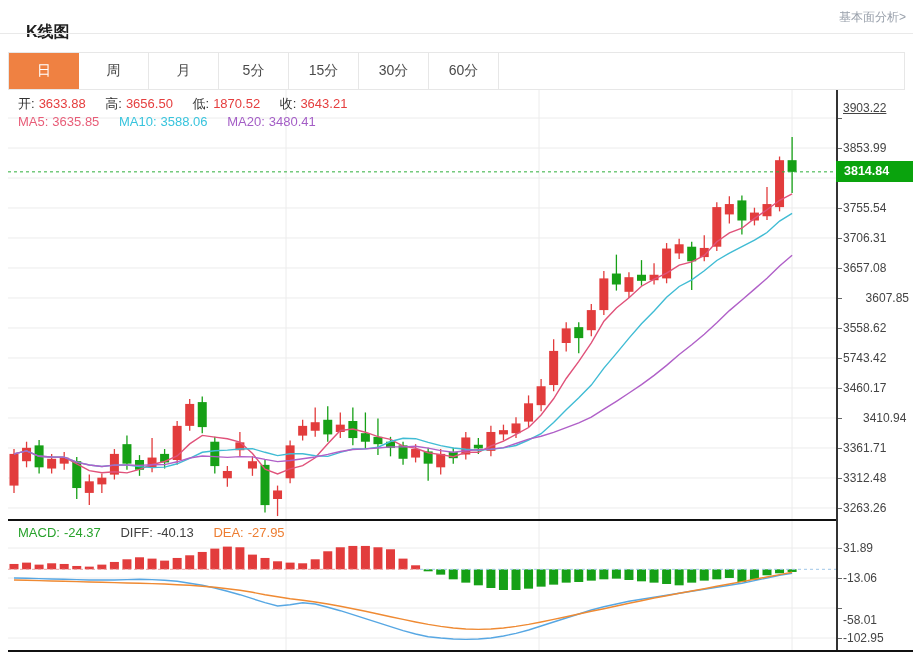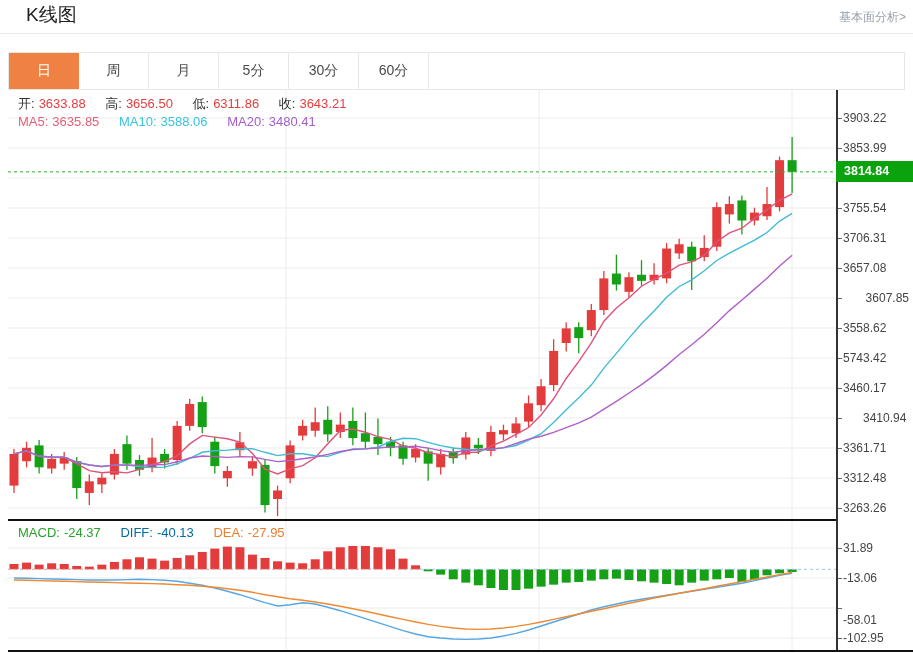--- a/index.html
+++ b/index.html
@@ -1,57 +1,58 @@
 <!DOCTYPE html>
 <html><head>
 <meta charset="utf-8">
 <style>
   html,body{margin:0;padding:0;background:#fff;font-family:"Liberation Sans",sans-serif;}
   .page{position:relative;width:913px;height:653px;background:#fff;overflow:hidden;}
-  .title{position:absolute;left:26px;top:2px;font-size:19px;font-weight:normal;color:#1f1f1f;}
+  .title{position:absolute;left:26px;top:22px;font-size:16px;font-weight:bold;color:#1f1f1f;}
   .analysis-link{position:absolute;right:7px;top:9px;font-size:12px;color:#99a0ab;cursor:pointer;}
   .title-rule{position:absolute;left:0;top:33px;width:913px;height:1px;background:#e9e9e9;}
   .tabbar{position:absolute;left:8px;top:52px;width:897px;height:38px;border:1px solid #e7e7e7;box-sizing:border-box;display:flex;background:#fff;}
   .tab{width:70px;height:100%;display:flex;align-items:center;justify-content:center;font-size:14px;color:#4a4a4a;border-right:1px solid #e7e7e7;box-sizing:border-box;cursor:pointer;background:#fff;}
   .tab.active{background:#ef8142;color:#fff;border-right:none;}
   .legend-row{position:absolute;left:18px;font-size:13px;white-space:nowrap;z-index:5;}
   .legend-row span{margin-right:4px;}
   .legend-row .gap{margin-right:16px;}
   .lab{color:#333;}
   .val-red{color:#e53e3e;}
   .ma5{color:#e85d78;} .ma10{color:#38c4dd;text-align:center;} .ma20{color:#a45ec6;}
-  .macd-g{color:#28a22c;} .diff-b{color:#0369a1;} .dea-o{color:#ed7d31;}
+  .macd-g{color:#28a22c;} .diff-b{color:#404040;} .dea-o{color:#ed7d31;}
   svg{position:absolute;display:block;}
   .axis-line{position:absolute;left:836px;top:90px;width:2px;height:561px;background:#333;}
   .divider{position:absolute;background:#111;}
   .axis-label{position:absolute;left:843px;width:66px;font-size:12px;color:#444;line-height:16px;}
   .tick{position:absolute;left:836px;width:6px;height:1px;background:#666;}
   .price-tag{position:absolute;left:836px;top:161px;width:77px;height:21px;background:#0aa30d;color:#fff;font-size:12.5px;font-weight:bold;line-height:21px;padding-left:8px;box-sizing:border-box;z-index:6;}
 </style>
 </head>
 <body>
 
 <div class="page">
   <div class="title">K线图</div>
   <div class="analysis-link">基本面分析&gt;</div>
   <div class="title-rule"></div>
 
   <div class="tabbar" id="tabbar">
       <div class="tab active">日</div>
       <div class="tab">周</div>
       <div class="tab">月</div>
       <div class="tab">5分</div>
+      <div class="tab">15分</div>
       <div class="tab">30分</div>
       <div class="tab">60分</div>
     </div>
 
   <div class="legend-row" style="top:95px;">
     <span class="lab">开:</span><span class="val-red gap">3633.88</span>
     <span class="lab">高:</span><span class="val-red gap">3656.50</span>
-    <span class="lab">低:</span><span class="val-red gap">6311.86</span>
+    <span class="lab">低:</span><span class="val-red gap">1870.52</span>
     <span class="lab">收:</span><span class="val-red">3643.21</span>
   </div>
 
   <div class="legend-row" style="top:114px;">
     <span class="ma5">MA5:</span><span class="ma5 gap">3635.85</span>
     <span class="ma10">MA10:</span><span class="ma10 gap">3588.06</span>
     <span class="ma20">MA20:</span><span class="ma20">3480.41</span>
   </div>
 
   <div class="legend-row" style="top:525px;">
@@ -288,21 +289,21 @@
         <rect x="775.0500000000001" y="569.3" width="9" height="4.004400000000032" fill="#16a016"></rect>
         <rect x="787.6" y="569.3" width="9" height="2.669599999999946" fill="#16a016"></rect>
       </g>
       <line x1="8" y1="569.3" x2="420" y2="569.3" stroke="#e8a0a0" stroke-width="1" stroke-dasharray="3 3"></line>
       <line x1="420" y1="569.3" x2="836" y2="569.3" stroke="#9fc6e8" stroke-width="1" stroke-dasharray="3 3"></line>
       <polyline points="14.0,578.0 26.6,578.3 39.1,578.6 51.7,579.0 64.2,579.3 76.8,579.6 89.3,580.0 101.9,580.0 114.4,580.0 127.0,579.6 139.5,579.3 152.1,579.6 164.6,580.3 177.2,581.3 189.7,583.3 202.3,585.3 214.8,588.0 227.4,591.3 239.9,594.7 252.5,598.7 265.0,602.7 277.6,606.0 290.1,604.7 302.7,602.7 315.2,604.0 327.8,607.3 340.3,610.7 352.9,614.7 365.4,618.7 378.0,622.7 390.5,626.7 403.1,630.7 415.6,634.0 428.2,636.7 440.7,638.0 453.3,639.0 465.8,639.4 478.4,639.0 490.9,638.0 503.5,636.0 516.0,633.4 528.6,630.0 541.1,626.0 553.6,622.0 566.2,618.0 578.8,614.0 591.3,610.0 603.9,606.7 616.4,604.0 629.0,601.3 641.5,599.3 654.1,597.3 666.6,595.3 679.2,593.3 691.7,591.3 704.3,589.3 716.8,587.3 729.4,585.3 741.9,583.3 754.5,580.6 767.0,578.0 779.6,575.3 792.1,573.3" fill="none" stroke="#57a7e3" stroke-width="1.4"></polyline>
       <polyline points="14.0,580.0 26.6,580.3 39.1,580.6 51.7,581.0 64.2,581.3 76.8,581.6 89.3,582.0 101.9,582.3 114.4,582.6 127.0,583.0 139.5,583.3 152.1,583.6 164.6,584.0 177.2,584.7 189.7,585.3 202.3,586.3 214.8,587.3 227.4,588.7 239.9,590.3 252.5,592.3 265.0,594.7 277.6,596.7 290.1,598.7 302.7,600.3 315.2,602.0 327.8,604.0 340.3,606.3 352.9,608.7 365.4,611.3 378.0,614.0 390.5,616.7 403.1,619.4 415.6,622.0 428.2,624.4 440.7,626.4 453.3,628.0 465.8,629.0 478.4,629.4 490.9,629.0 503.5,628.0 516.0,626.4 528.6,624.4 541.1,622.0 553.6,619.4 566.2,616.7 578.8,614.0 591.3,611.3 603.9,608.7 616.4,606.0 629.0,603.3 641.5,600.7 654.1,598.0 666.6,595.7 679.2,593.3 691.7,591.0 704.3,588.7 716.8,586.3 729.4,584.0 741.9,581.6 754.5,579.3 767.0,577.0 779.6,574.6 792.1,572.3" fill="none" stroke="#ef8a33" stroke-width="1.4"></polyline>
     </svg>
 
   <div id="axis-col">
-      <div class="axis-label" style="top: 110px;">3903.22</div>
+      <div class="axis-label" style="top: 100px; text-decoration: underline;">3903.22</div>
       <div class="tick" style="top: 118px;"></div>
       <div class="axis-label" style="top: 140px;">3853.99</div>
       <div class="tick" style="top: 148px;"></div>
       <div class="axis-label" style="top: 170px;">3804.76</div>
       <div class="tick" style="top: 178px;"></div>
       <div class="axis-label" style="top: 199.994px;">3755.54</div>
       <div class="tick" style="top: 207.994px;"></div>
       <div class="axis-label" style="top: 229.994px;">3706.31</div>
       <div class="tick" style="top: 237.994px;"></div>
       <div class="axis-label" style="top: 259.994px;">3657.08</div>

